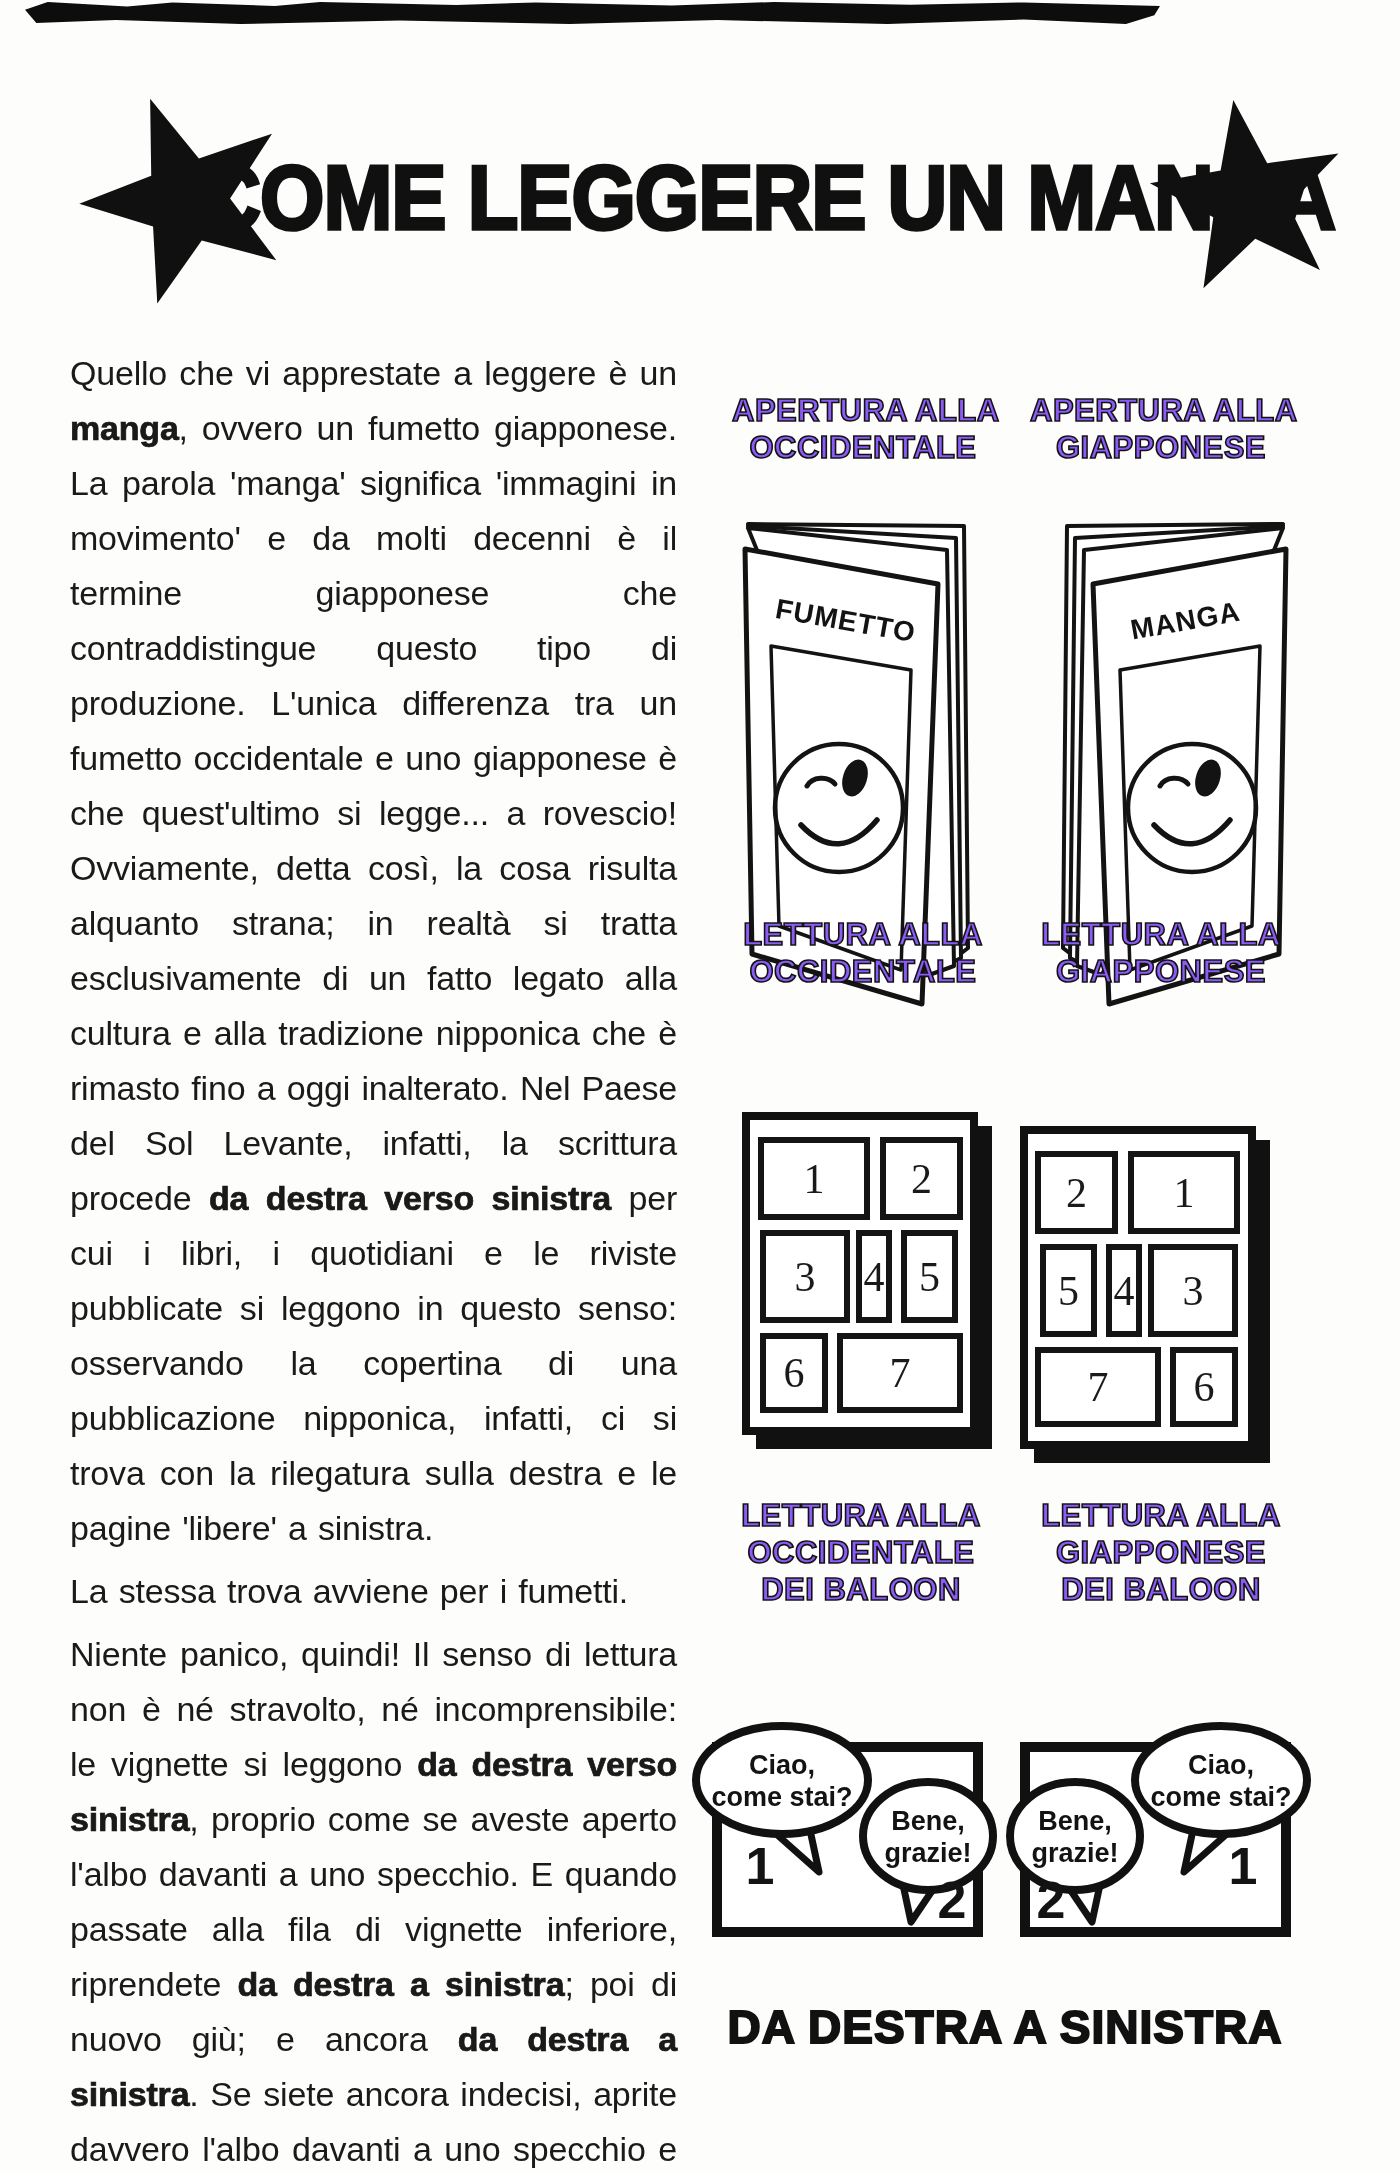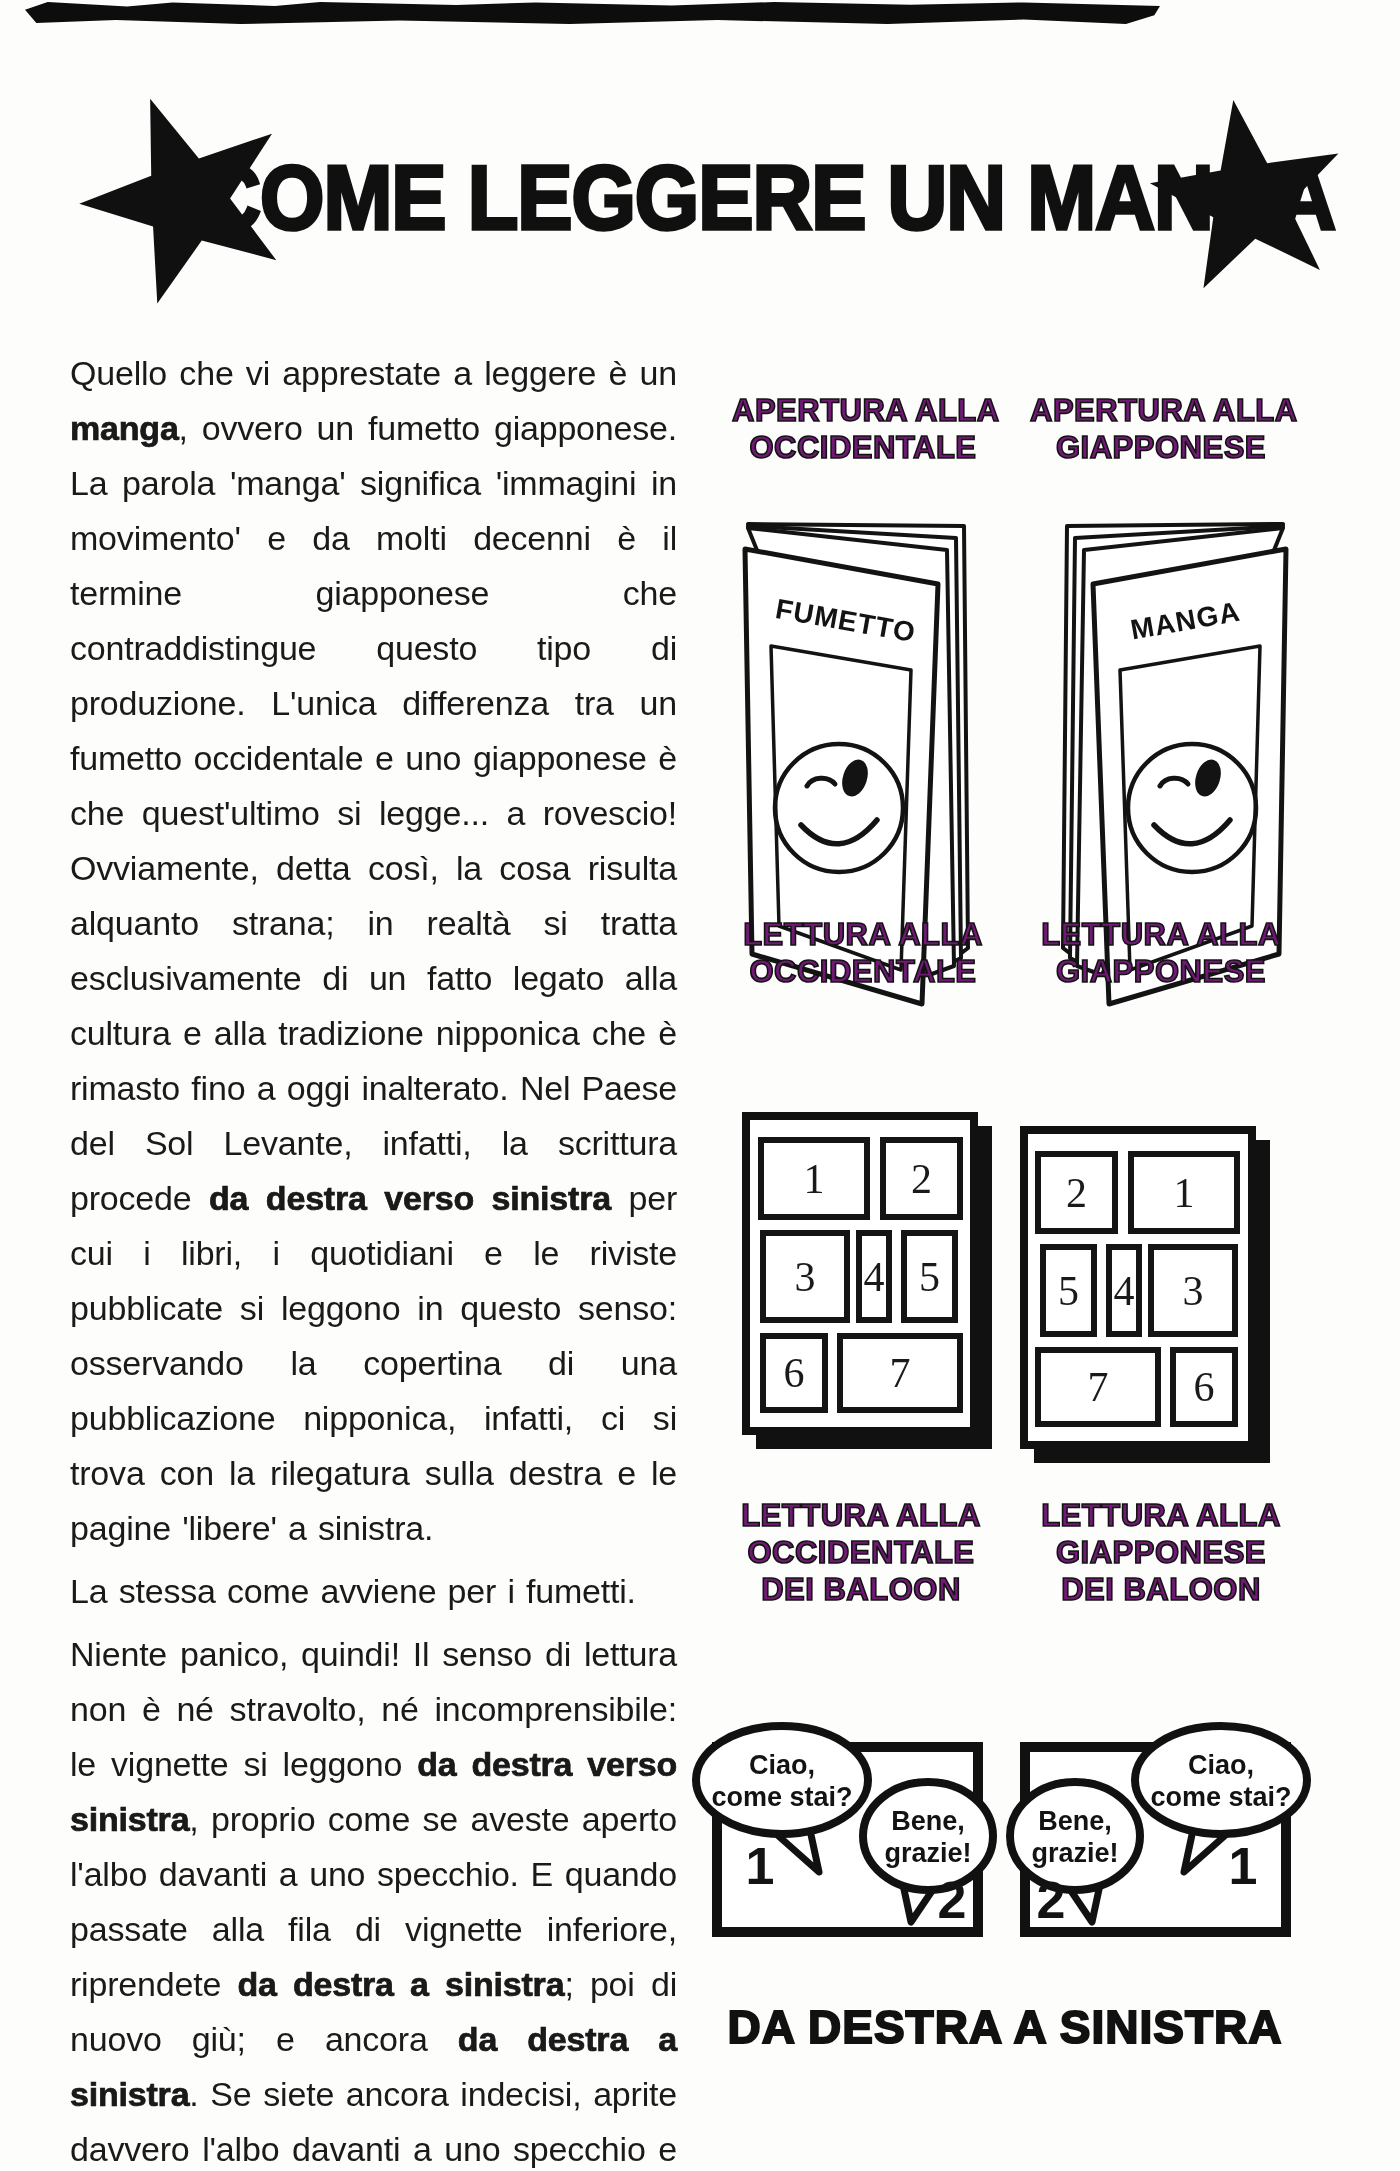--- a/index.html
+++ b/index.html
@@ -39,21 +39,21 @@
   }
   #article p{margin:8px;}
   #article b{font-weight:bold;-webkit-text-stroke:.7px #111;}
   
   .hdr{
     position:absolute;width:262px;
     text-align:center;
     font-weight:bold;font-size:31px;line-height:37px;
     letter-spacing:.5px;
     -webkit-text-stroke:1.6px #121212;
-    color:#701a75;
+    color:#8b5cf6;
     white-space:nowrap;
   }
   
   .comic-page{
     position:absolute;width:236px;height:323px;
     background:#fff;border:8px solid #111;
     box-sizing:border-box;
     box-shadow:14px 14px 0 0 #111;
   }
   .panel{
@@ -88,21 +88,21 @@
   </svg>
 
   <div id="title">COME LEGGERE UN MANGA</div>
 
   <svg class="star" style="left:1142px;top:92px;transform:rotate(-9deg);" width="214" height="214" viewBox="0 0 220 224">
     <polygon points="110,7 134.7,78 209.9,79.6 149.9,125 171.7,196.9 110,154 48.3,196.9 70.1,125 10.1,79.6 85.3,78" fill="#101010"></polygon>
   </svg>
 
   <div id="article">
       <p><span>Quello che vi apprestate a leggere è un </span><b>manga</b><span>, ovvero un fumetto giapponese. La parola 'manga' significa 'immagini in movimento' e da molti decenni è il termine giapponese che contraddistingue questo tipo di produzione. L'unica differenza tra un fumetto occidentale e uno giapponese è che quest'ultimo si legge... a rovescio! Ovviamente, detta così, la cosa risulta alquanto strana; in realtà si tratta esclusivamente di un fatto legato alla cultura e alla tradizione nipponica che è rimasto fino a oggi inalterato. Nel Paese del Sol Levante, infatti, la scrittura procede </span><b>da destra verso sinistra</b><span> per cui i libri, i quotidiani e le riviste pubblicate si leggono in questo senso: osservando la copertina di una pubblicazione nipponica, infatti, ci si trova con la rilegatura sulla destra e le pagine 'libere' a sinistra.</span></p>
-      <p><span>La stessa come avviene per i fumetti.</span></p>
+      <p><span>La stessa trova avviene per i fumetti.</span></p>
       <p><span>Niente panico, quindi! Il senso di lettura non è né stravolto, né incomprensibile: le vignette si leggono </span><b>da destra verso sinistra</b><span>, proprio come se aveste aperto l'albo davanti a uno specchio. E quando passate alla fila di vignette inferiore, riprendete </span><b>da destra a sinistra</b><span>; poi di nuovo giù; e ancora </span><b>da destra a sinistra</b><span>. Se siete ancora indecisi, aprite davvero l'albo davanti a uno specchio e osservate lo scorrimento delle vignette come se aveste davanti un fumetto normale: capirete il meccanismo di lettura con una facilità impressionante. E quando leggete, ricordatevi che anche i balloon (le chiacchiere dei personaggi, insomma) vanno letti </span></p>
     </div>
 
   <div class="hdr" style="left:732px;top:392px;">
     <div>APERTURA ALLA</div>
     <div>OCCIDENTALE</div>
   </div>
   <div class="hdr" style="left:1030px;top:392px;">
     <div>APERTURA ALLA</div>
     <div>GIAPPONESE</div>

